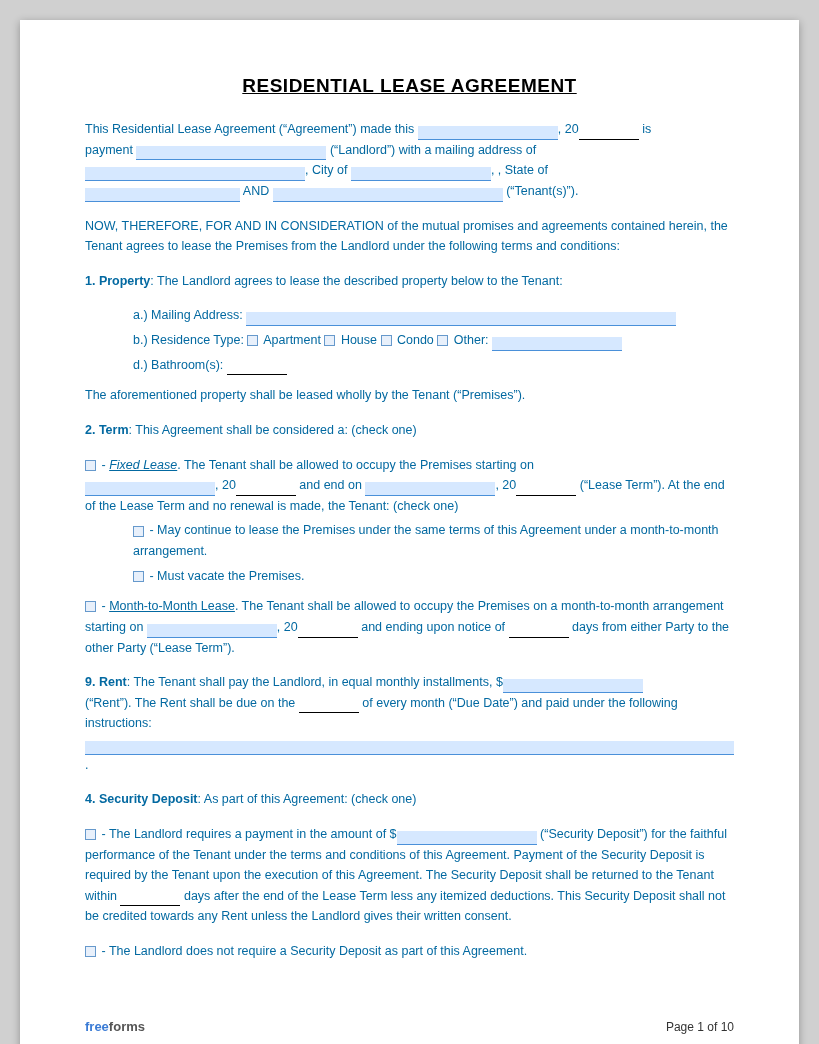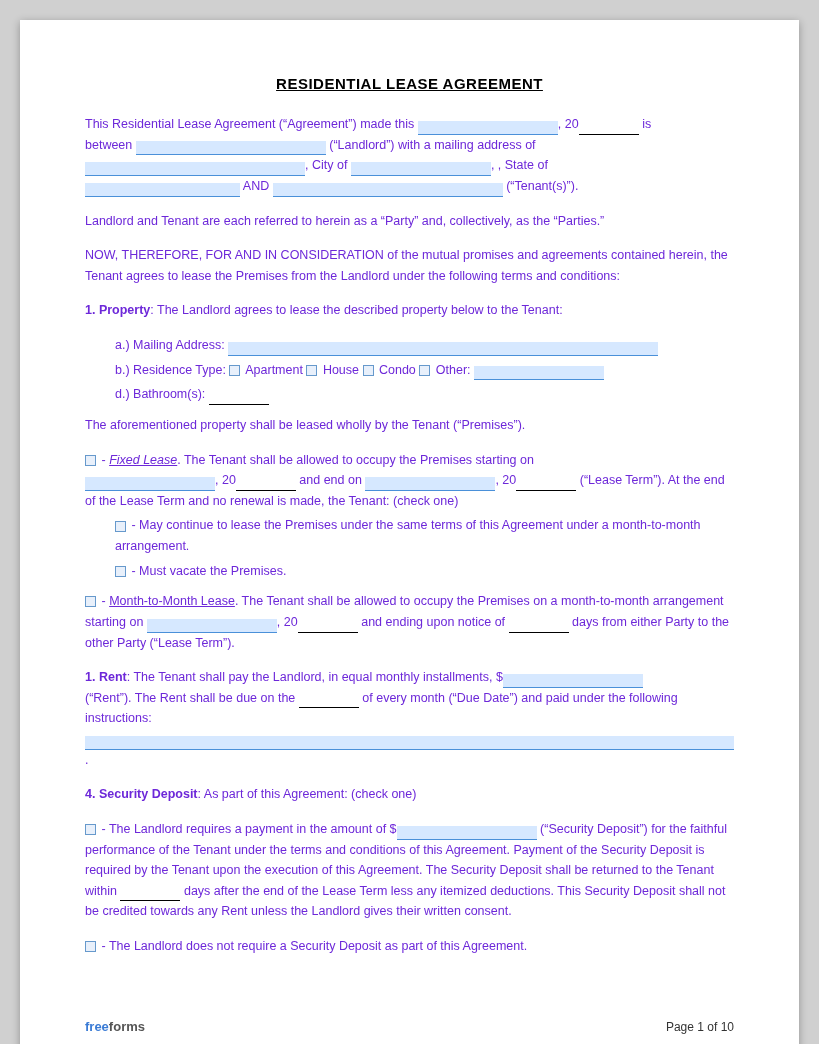--- a/index.html
+++ b/index.html
@@ -15,30 +15,30 @@
     .page {
       background: #fff;
       width: 819px;
       min-height: 1044px;
       padding: 55px 65px 55px 65px;
       position: relative;
       box-shadow: 0 2px 8px rgba(0,0,0,0.3);
     }
     .title {
       text-align: center;
-      font-size: 15px;
+      font-size: 19px;
       font-weight: bold;
       text-decoration: underline;
       margin-bottom: 22px;
       letter-spacing: 0.5px;
     }
     .body-text {
       font-size: 12.5px;
       line-height: 1.65;
-      color: #6d28d9;
+      color: #0369a1;
     }
     .fill-line {
       display: inline-block;
       border-bottom: 1px solid #000;
       min-width: 60px;
       vertical-align: bottom;
       height: 14px;
     }
     .fill-line-blue {
       display: inline-block;
@@ -48,21 +48,21 @@
       vertical-align: bottom;
       height: 14px;
     }
     .para {
       margin-bottom: 14px;
     }
     .section-heading {
       font-weight: bold;
     }
     .indent1 {
-      margin-left: 30px;
+      margin-left: 48px;
     }
     .checkbox {
       display: inline-block;
       width: 11px;
       height: 11px;
       border: 1px solid #6699cc;
       background: #e8f0fb;
       vertical-align: middle;
       margin-right: 2px;
     }
@@ -96,38 +96,35 @@
 <div class="page">
 
   <div class="title">RESIDENTIAL LEASE AGREEMENT</div>
 
   <div class="para body-text">
     <span>This Residential Lease Agreement (“Agreement”) made this</span>
     <span class="fill-line-blue" style="width:140px;"></span>,
     <span>20</span><span class="fill-line" style="width:35px;"></span>
     <span>is</span>
     <br>
-    <span>between</span>
+    <span>payment</span>
     <span class="fill-line-blue" style="width:190px;"></span>
     <span>(“Landlord”) with a mailing address of</span>
     <br>
     <span class="fill-line-blue" style="width:220px;"></span>,
     <span>City of</span>
     <span class="fill-line-blue" style="width:140px;"></span>,
     <span>, State of</span>
     <br>
     <span class="fill-line-blue" style="width:155px;"></span>
     <span>AND</span>
     <span class="fill-line-blue" style="width:230px;"></span>
     <span>(“Tenant(s)”).</span>
   </div>
 
-  <div class="para body-text">
-    <span>Landlord and Tenant are each referred to herein as a “Party” and, collectively, as the “Parties.”</span>
-  </div>
 
   <div class="para body-text">
     <span>NOW, THEREFORE, FOR AND IN CONSIDERATION of the mutual promises and agreements contained herein, the Tenant agrees to lease the Premises from the Landlord under the following terms and conditions:</span>
   </div>
 
   <div class="para body-text">
     <span class="section-heading">1. Property</span><span>: The Landlord agrees to lease the described property below to the Tenant:</span>
   </div>
 
   <div class="body-text indent1">
@@ -154,20 +151,23 @@
     <div style="margin-bottom:10px;">
       <span>d.)  Bathroom(s):</span>
       <span class="fill-line" style="width:40px;"></span>
     </div>
   </div>
 
   <div class="para body-text">
     <span>The aforementioned property shall be leased wholly by the Tenant (“Premises”).</span>
   </div>
 
+  <div class="para body-text">
+    <span class="section-heading">2. Term</span><span>: This Agreement shall be considered a: (check one)</span>
+  </div>
 
   <div class="body-text" style="margin-bottom:6px;">
     <span class="checkbox"></span>
     <span> - </span>
     <span style="text-decoration:underline; font-style:italic;text-align:right;">Fixed Lease</span><span>. The Tenant shall be allowed to occupy the Premises starting on</span>
     <br>
     <span class="fill-line-blue" style="width:130px;"></span>,
     <span>20</span><span class="fill-line" style="width:35px;"></span>
     <span>and end on</span>
     <span class="fill-line-blue" style="width:130px;"></span>,
@@ -191,21 +191,21 @@
     <span> - </span>
     <span style="text-decoration:underline; ">Month-to-Month Lease</span><span>. The Tenant shall be allowed to occupy the Premises on a month-to-month arrangement starting on</span>
     <span class="fill-line-blue" style="width:130px;"></span>,
     <span>20</span><span class="fill-line" style="width:40px;"></span>
     <span>and ending upon notice of</span>
     <span class="fill-line" style="width:30px;"></span>
     <span>days from either Party to the other Party (“Lease Term”).</span>
   </div>
 
   <div class="para body-text">
-    <span class="section-heading">1. Rent</span><span>: The Tenant shall pay the Landlord, in equal monthly installments, $</span><span class="fill-line-blue" style="width:140px;"></span>
+    <span class="section-heading">9. Rent</span><span>: The Tenant shall pay the Landlord, in equal monthly installments, $</span><span class="fill-line-blue" style="width:140px;"></span>
     <br>
     <span>(“Rent”). The Rent shall be due on the</span>
     <span class="fill-line" style="width:40px;"></span>
     <span>of every month (“Due Date”) and paid under the following instructions:</span>
     <br>
     <span class="fill-line-blue" style="width:100%;"></span><span>.</span>
   </div>
 
   <div class="para body-text">
     <span class="section-heading">4. Security Deposit</span><span>: As part of this Agreement: (check one)</span>

